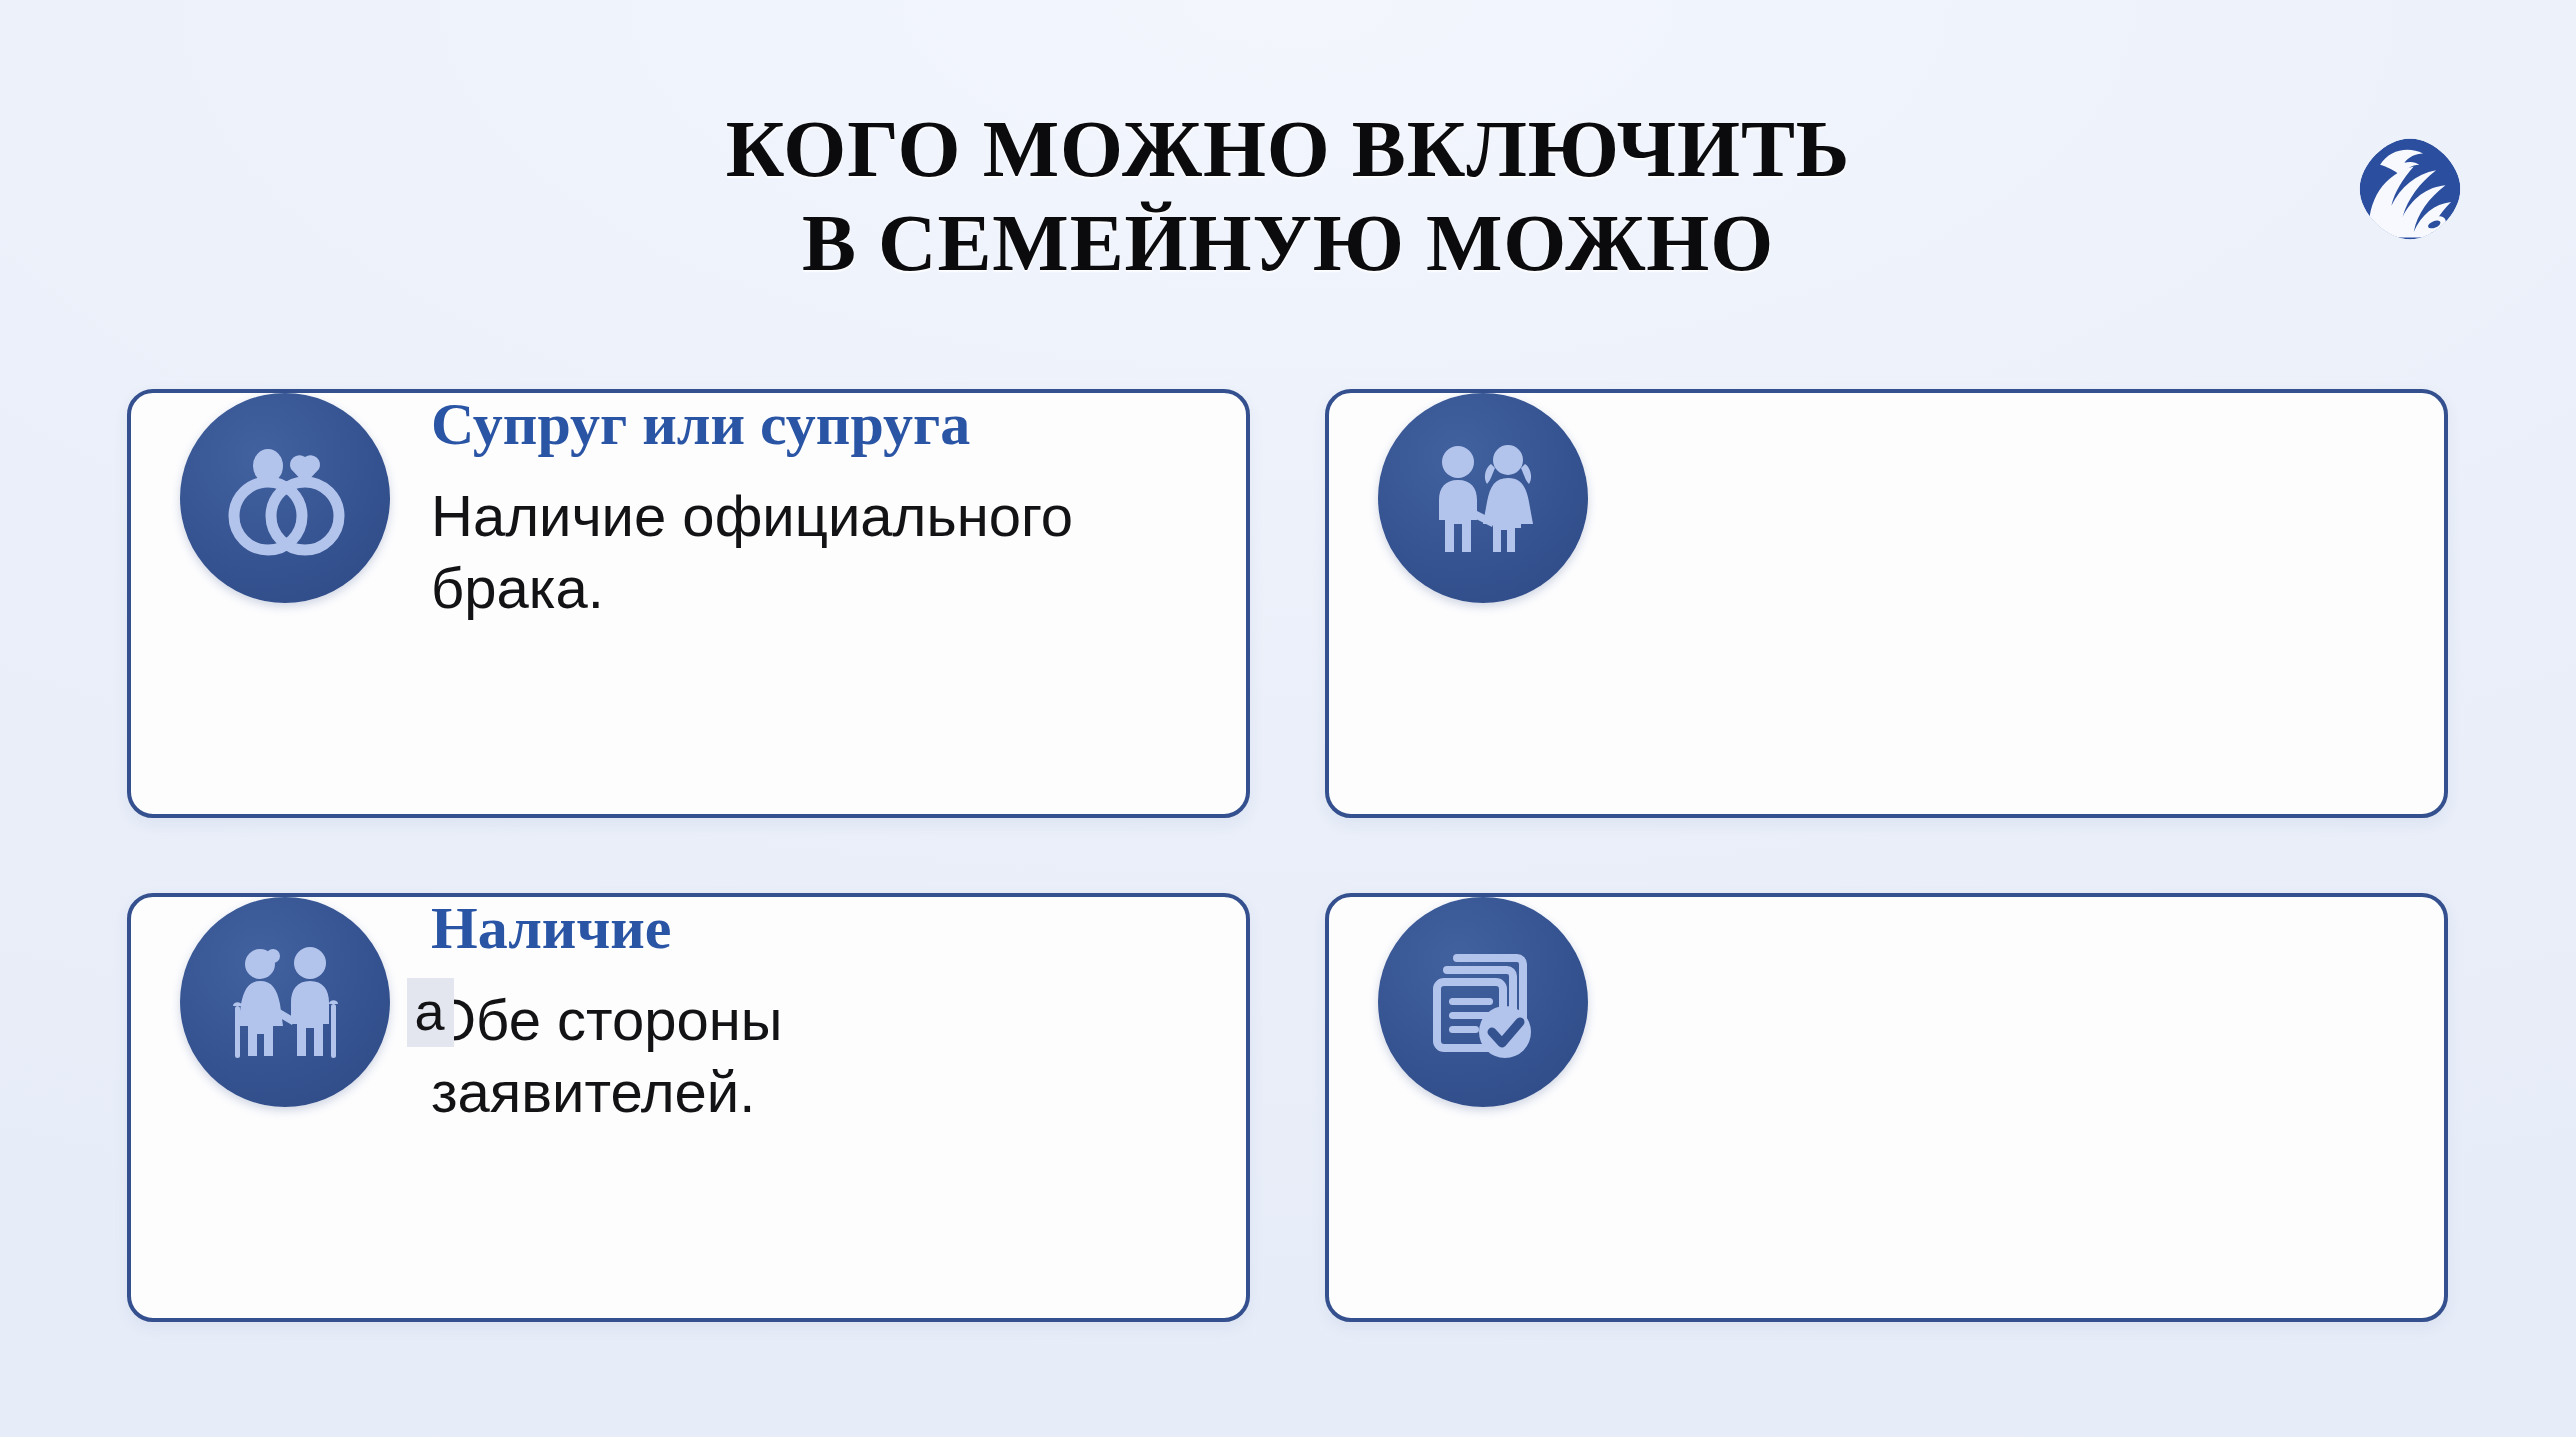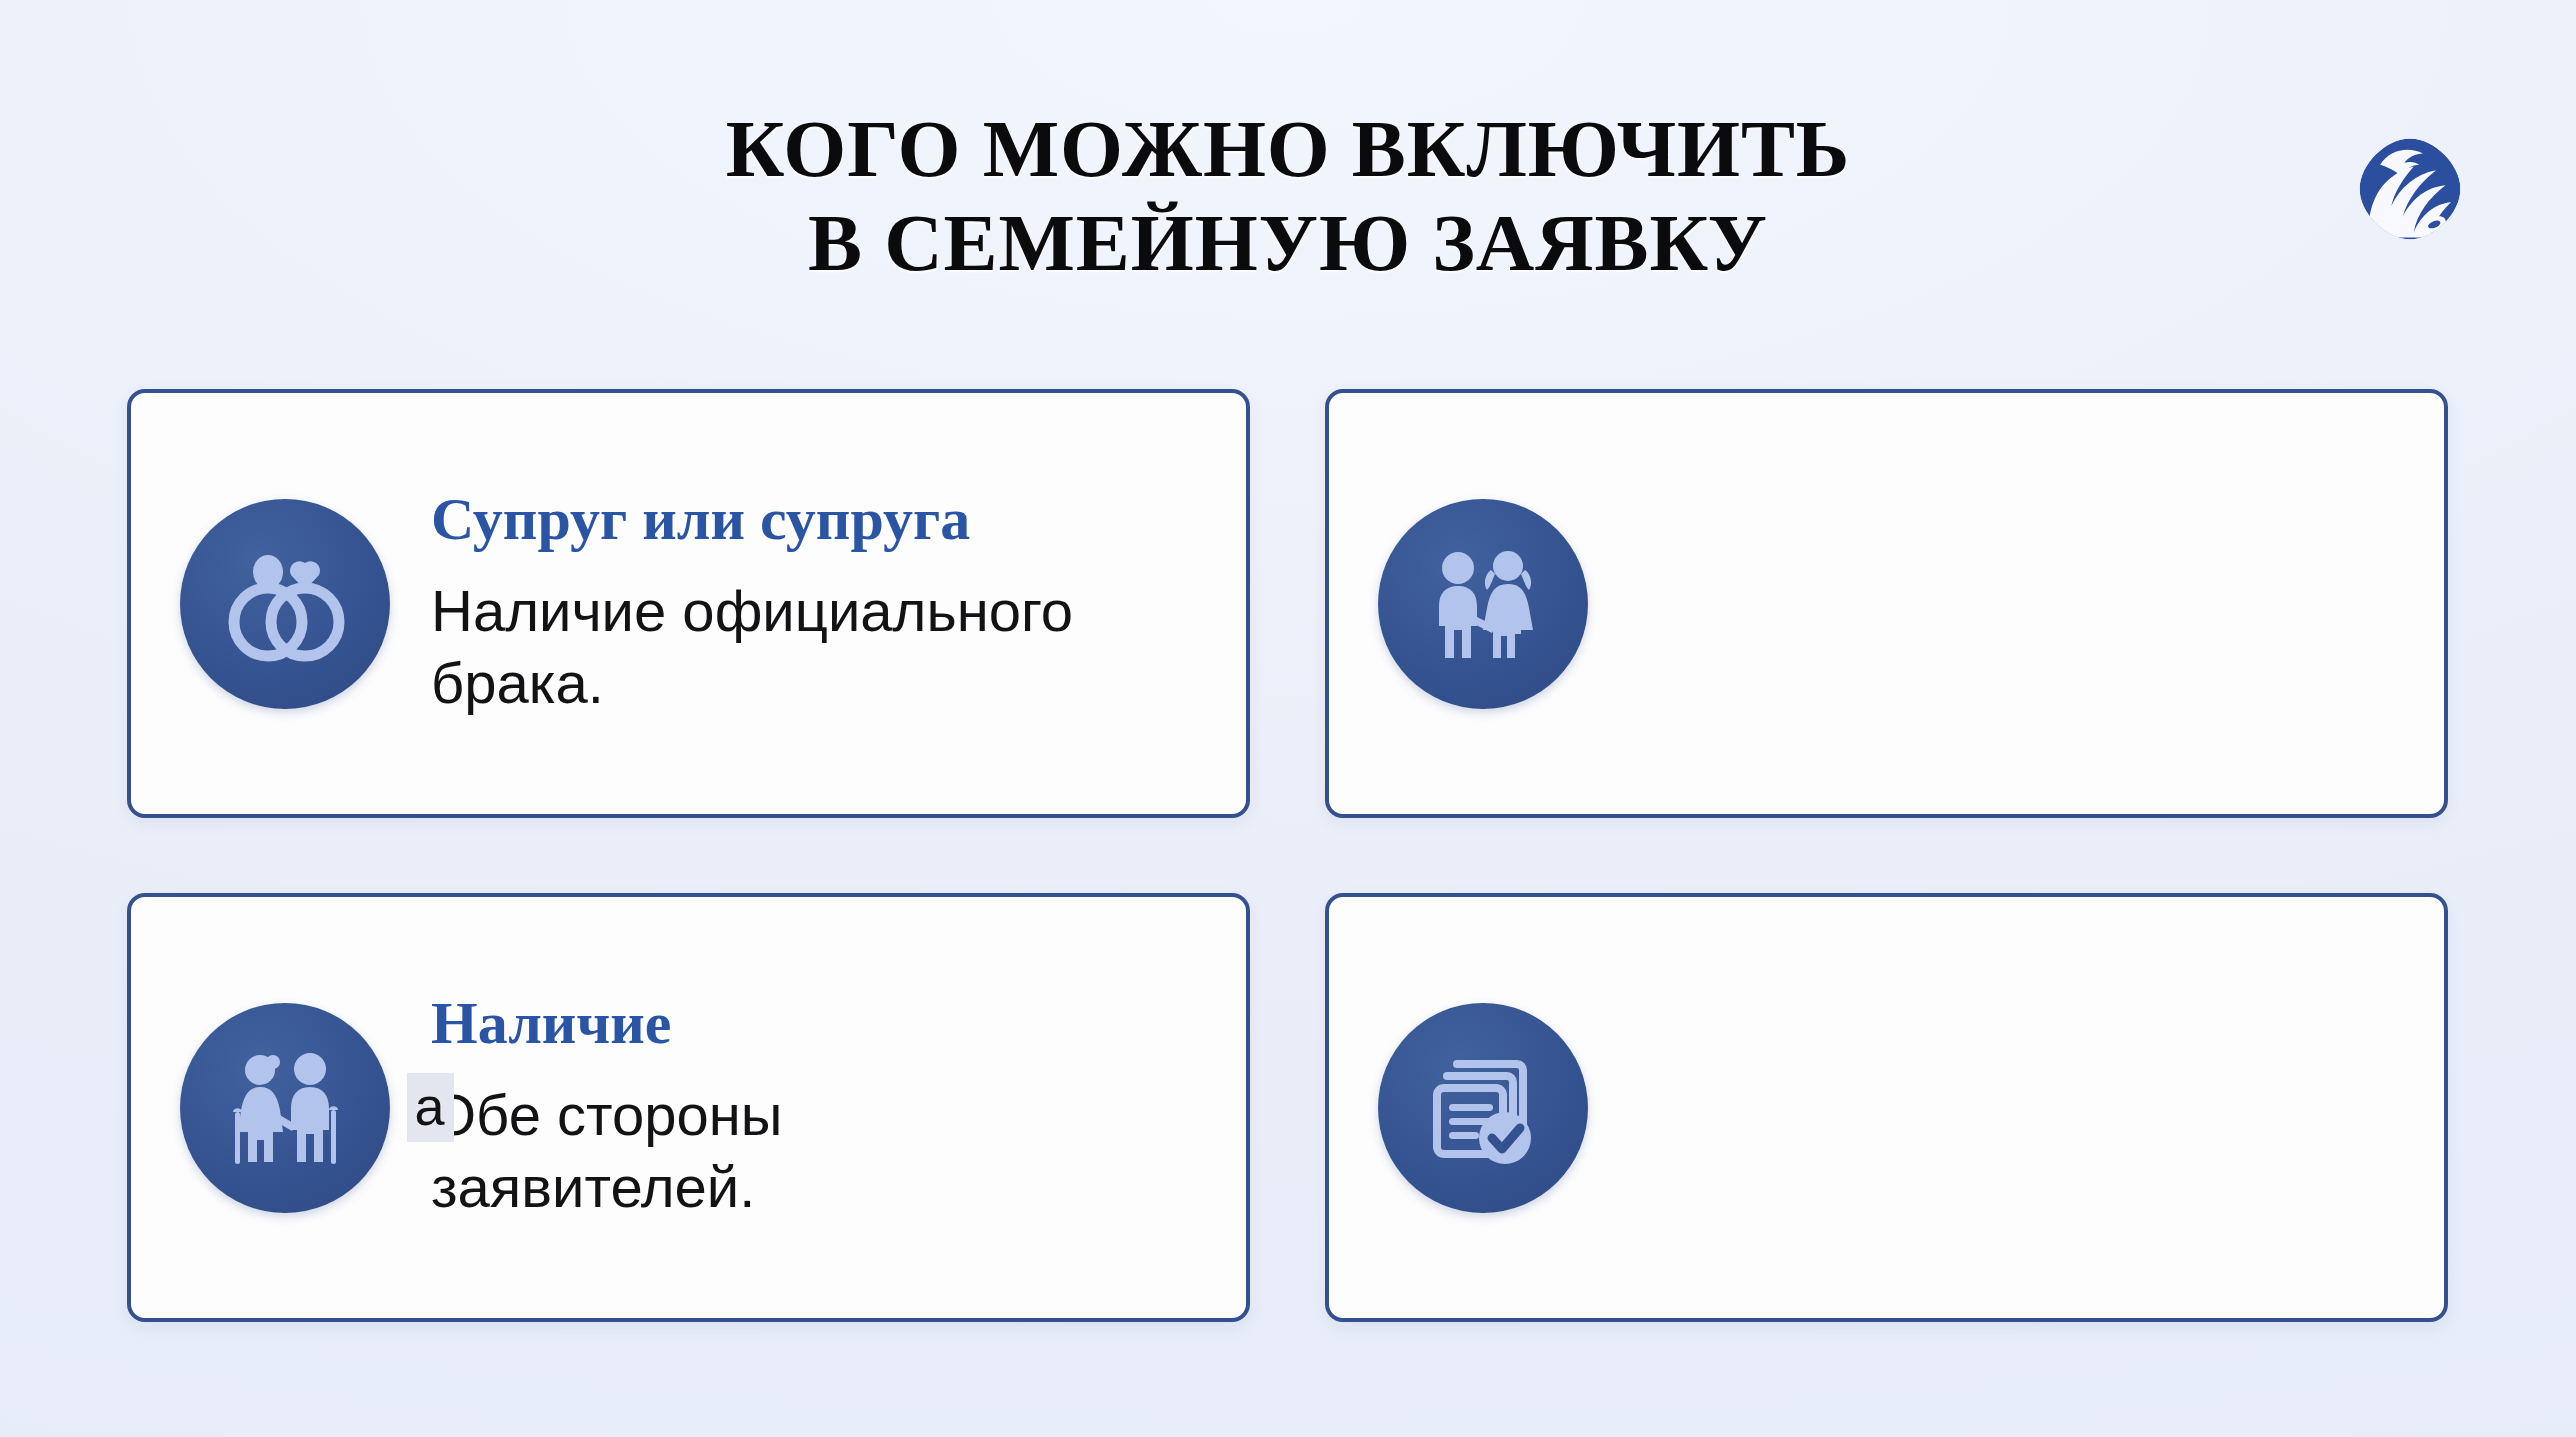--- a/index.html
+++ b/index.html
@@ -64,24 +64,23 @@
     grid-template-columns: 1123px 1123px;
     grid-template-rows: 429px 429px;
     column-gap: 75px;
     row-gap: 75px;
   }
 
   .card {
     position: relative;
     background: #fdfdfe;
     border: 4.7px solid #34508e;
-    border-radius: 18px;
+    border-radius: 26px;
     box-sizing: border-box;
     display: flex;
-    align-items: center;
     padding: 0 43px 0 49px;
     box-shadow: 0 5.6px 15px rgba(52,80,142,0.07);
   }
 
   .icon-circle {
     flex: 0 0 auto;
     width: 210px;
     height: 210px;
     border-radius: 50%;
     background: radial-gradient(circle at 38% 30%, #41619f 0%, #34528f 60%, #2e4a86 100%);
@@ -134,21 +133,21 @@
     z-index: 3;
   }
 </style>
 </head>
 <body>
 
 <div class="slide">
 
   <div class="header">
     <div class="title-line">КОГО МОЖНО ВКЛЮЧИТЬ</div>
-    <div class="title-line">В СЕМЕЙНУЮ ЗАЯВКУ</div>
+    <div class="title-line">В СЕМЕЙНУЮ МОЖНО</div>
   </div>
 
   <div class="logo">
     <svg viewBox="0 0 120 120" width="112" height="112" aria-hidden="true">
       <defs>
         <clipPath id="logoClip">
           <path d="M60 6 C86 6 114 34 114 60 C114 86 86 114 60 114 C34 114 6 86 6 60 C6 34 34 6 60 6 Z"></path>
         </clipPath>
       </defs>
       <g clip-path="url(#logoClip)">

